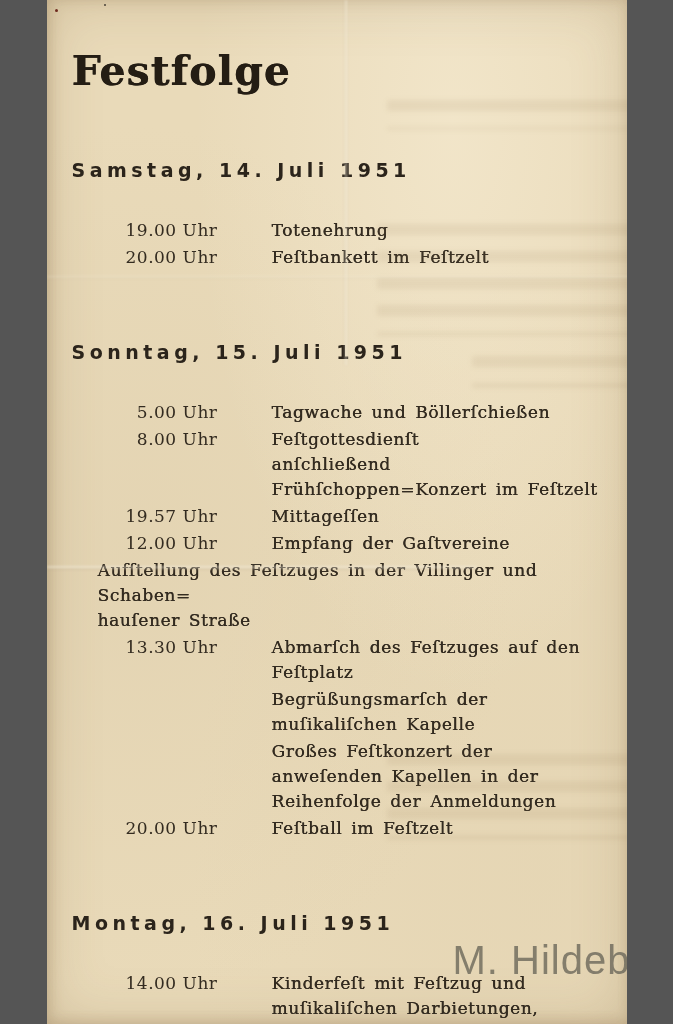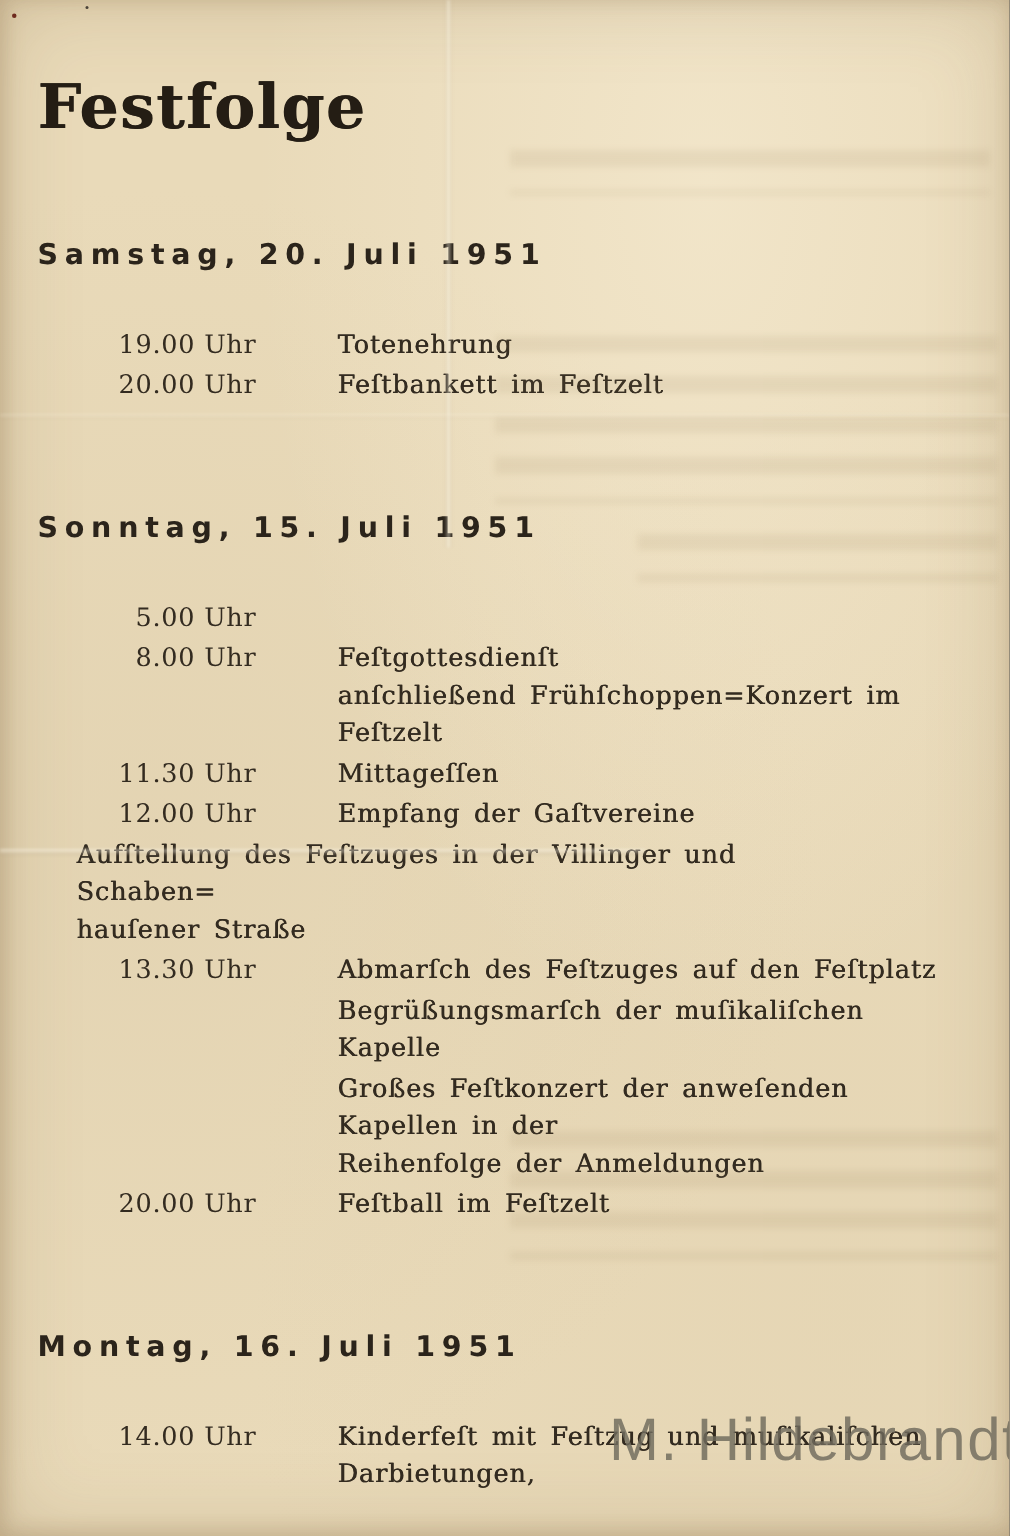--- a/index.html
+++ b/index.html
@@ -1,18 +1,18 @@
 <!DOCTYPE html>
 <html><head>
 <meta charset="utf-8">
 <style>
   html, body { margin: 0; padding: 0; background: #555; }
   .paper {
     position: relative;
-    width: 673px;
+    width: 580px;
     height: 1024px;
     margin: 0 auto;
     overflow: hidden;
     background:
       radial-gradient(ellipse at 70% 12%, rgba(248,238,214,0.55) 0%, rgba(248,238,214,0) 45%),
       radial-gradient(ellipse at 15% 55%, rgba(222,206,172,0.5) 0%, rgba(222,206,172,0) 55%),
       radial-gradient(ellipse at 85% 85%, rgba(226,210,176,0.5) 0%, rgba(226,210,176,0) 50%),
       #e9dab9;
     box-shadow:
       inset 0 0 55px rgba(122,94,56,0.22),
@@ -131,48 +131,51 @@
 </style>
 </head>
 <body>
 
 <div class="paper">
 
   <h1 class="title">Festfolge</h1>
 
   <div id="schedule">
       <div class="section section-first">
-        <h2 class="day">Samstag, 20. Juli 1951</h2>
+        <h2 class="day">Samstag, 14. Juli 1951</h2>
         <div class="entry">
           <span class="time">19.00 Uhr</span>
           <div class="desc">
             <div class="line">Totenehrung</div>
           </div>
         </div>
         <div class="entry">
           <span class="time">20.00 Uhr</span>
           <div class="desc">
             <div class="line">Feſtbankett im Feſtzelt</div>
           </div>
         </div>
       </div>
       <div class="section">
         <h2 class="day">Sonntag, 15. Juli 1951</h2>
         <div class="entry">
           <span class="time">5.00 Uhr</span>
+          <div class="desc">
+            <div class="line">Tagwache und Böllerſchießen</div>
+          </div>
         </div>
         <div class="entry">
           <span class="time">8.00 Uhr</span>
           <div class="desc">
             <div class="line">Feſtgottesdienſt</div>
             <div class="line">anſchließend Frühſchoppen=Konzert im Feſtzelt</div>
           </div>
         </div>
         <div class="entry">
-          <span class="time">11.30 Uhr</span>
+          <span class="time">19.57 Uhr</span>
           <div class="desc">
             <div class="line">Mittageſſen</div>
           </div>
         </div>
         <div class="entry">
           <span class="time">12.00 Uhr</span>
           <div class="desc">
             <div class="line">Empfang der Gaſtvereine</div>
           </div>
         </div>

